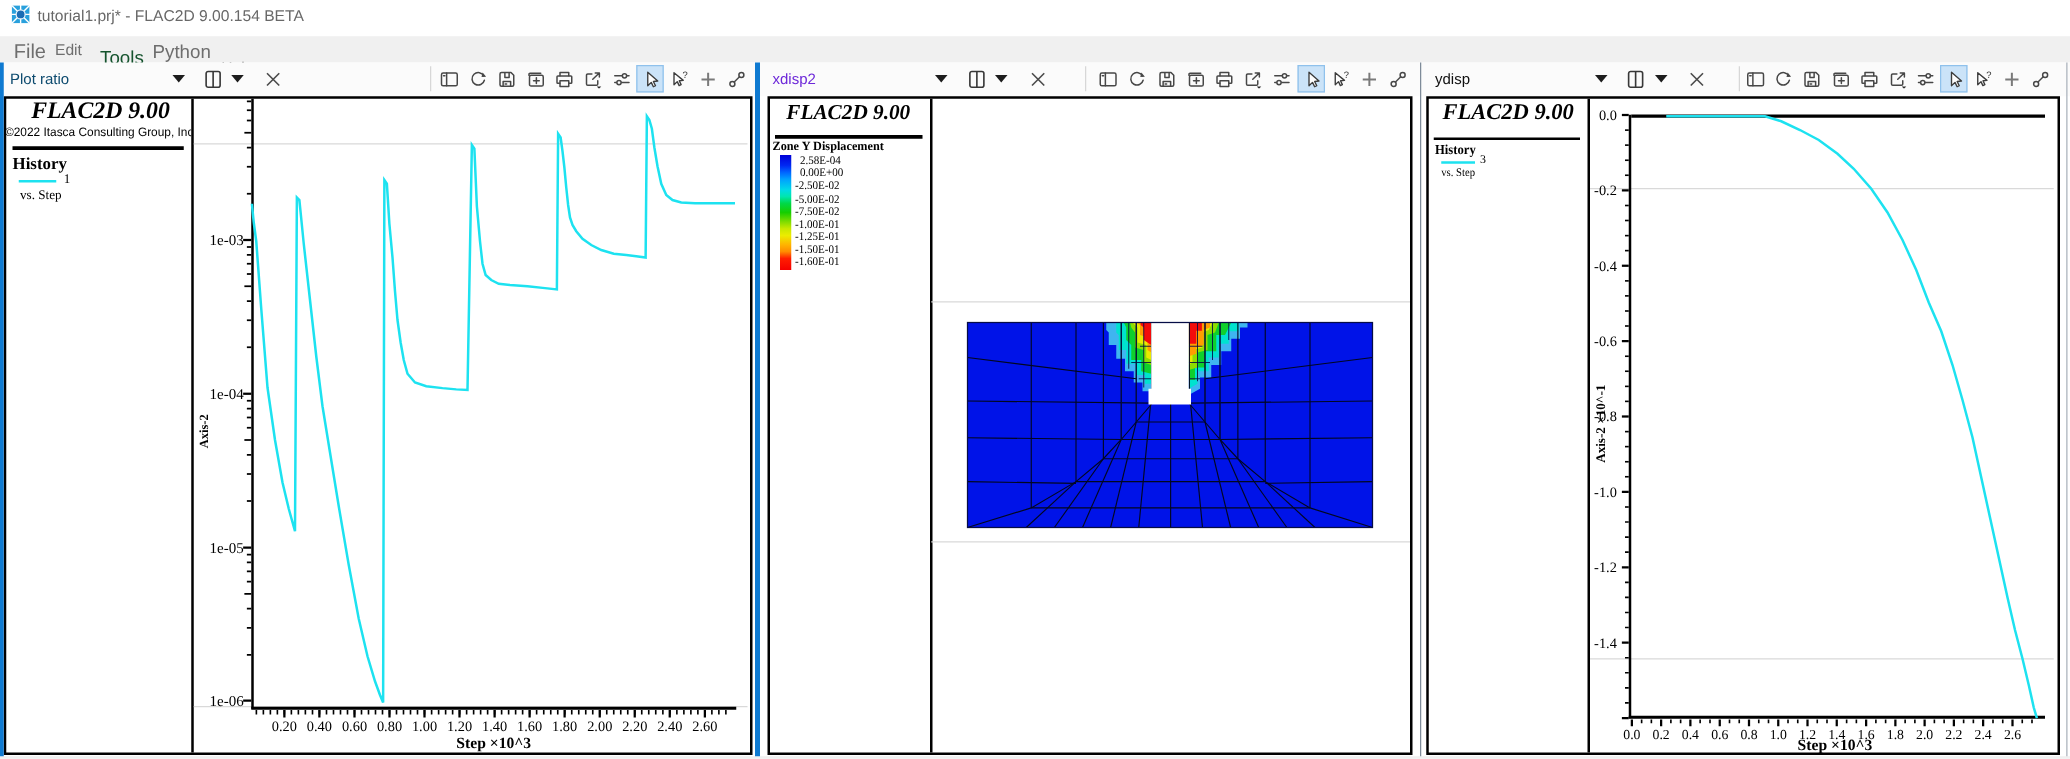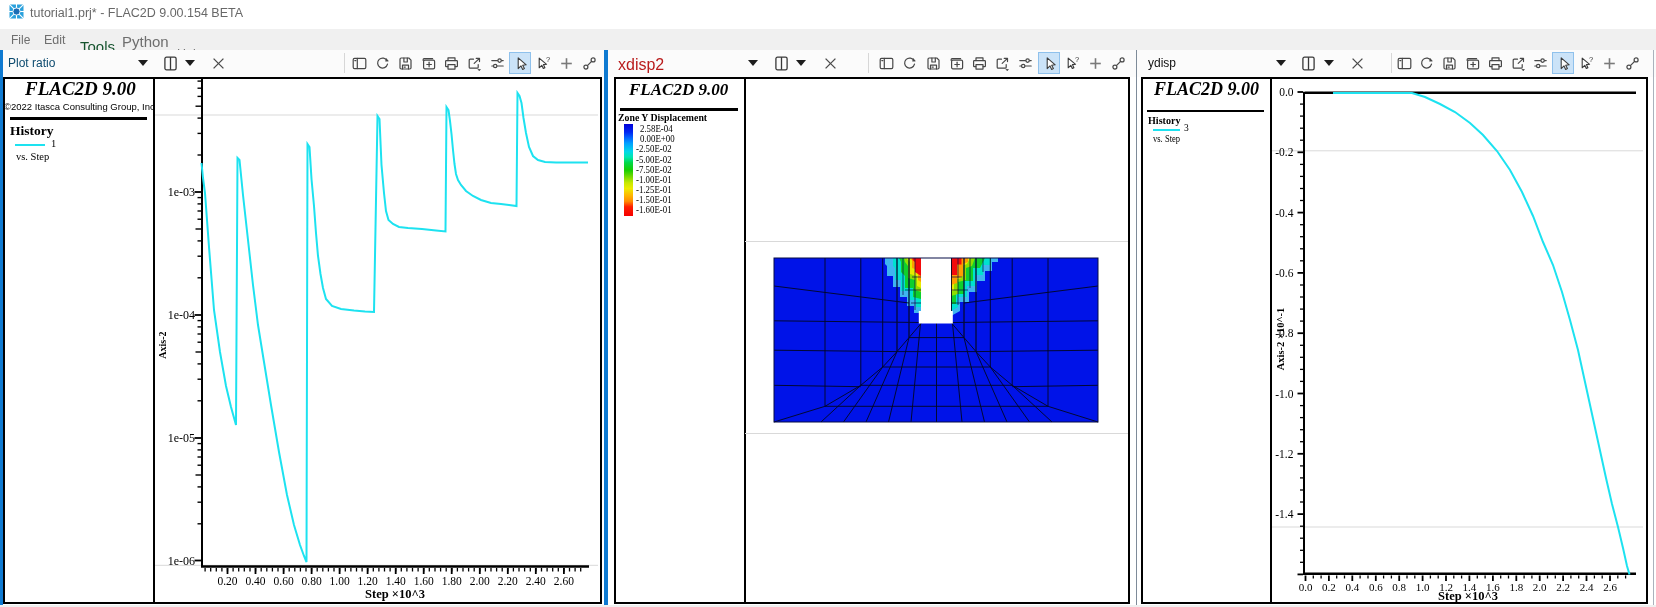--- a/index.html
+++ b/index.html
@@ -17,21 +17,21 @@
       <line x1="0" y1="0" x2="15" y2="15"></line>
       <line x1="15" y1="0" x2="0" y2="15"></line>
       <line x1="7.5" y1="0" x2="7.5" y2="15"></line>
       <line x1="0" y1="7.5" x2="15" y2="7.5"></line>
     </g>
     <circle cx="7.5" cy="7.5" r="3.6" fill="#1b6cb4" stroke="#e8f2fa" stroke-width="1"></circle>
   </svg>
 <div style="position:absolute;left:30px;top:6px;font-size:12.5px;color:#686868">tutorial1.prj* - FLAC2D 9.00.154 BETA</div>
 
 <div style="position:absolute;left:0;top:29px;width:1656px;height:21px;background:#f0f0f0"></div>
-<div style="position:absolute;left:11px;top:33px;font-size:12px;color:#6e6e6e">File</div>
+<div style="position:absolute;left:11px;top:33px;font-size:16px;color:#6e6e6e">File</div>
 <div style="position:absolute;left:44px;top:33px;font-size:12.5px;color:#6e6e6e">Edit</div>
 <div style="position:absolute;left:80px;top:38px;font-size:15px;color:#14532d">Tools</div>
 <div style="position:absolute;left:122px;top:33px;font-size:15px;color:#6e6e6e">Python</div>
 <div style="position:absolute;left:177px;top:47px;font-size:12.5px;color:#737373">Help</div>
 
 <div style="position:absolute;left:0;top:50px;width:1656px;height:27px;background:#fbfbfb"></div>
 
 <div style="position:absolute;left:0;top:605px;width:1656px;height:2px;background:#f0f0f0"></div>
 
 <div class="frame" style="left:3px;top:77px;width:599px;height:527px"></div>
@@ -106,21 +106,21 @@
   </svg>
 <svg style="position:absolute;left:558.5px;top:56.0px" width="15" height="15" viewBox="0 0 15 15">
     <line x1="7.5" y1="2.2" x2="7.5" y2="12.8" stroke="#7a7a7a" stroke-width="1.6"></line>
     <line x1="2.2" y1="7.5" x2="12.8" y2="7.5" stroke="#7a7a7a" stroke-width="1.6"></line>
   </svg>
 <svg style="position:absolute;left:581.5px;top:56.0px" width="15" height="15" viewBox="0 0 15 15">
     <circle cx="3.9" cy="11.1" r="2" fill="none" stroke="#474747" stroke-width="1.2"></circle>
     <circle cx="11.1" cy="3.9" r="2" fill="none" stroke="#474747" stroke-width="1.2"></circle>
     <line x1="5.4" y1="9.6" x2="9.6" y2="5.4" stroke="#474747" stroke-width="1.2"></line>
   </svg>
-<div style="position:absolute;left:618px;top:56px;font-size:16px;color:#b91c1c">xdisp2</div>
+<div style="position:absolute;left:618px;top:56px;font-size:12px;color:#6d28d9">xdisp2</div>
 <div style="position:absolute;left:748.0px;top:60.0px;width:0;height:0;border-left:5.5px solid transparent;border-right:5.5px solid transparent;border-top:6px solid #1d1d1d"></div>
 <svg style="position:absolute;left:773.5px;top:56.0px" width="15" height="15" viewBox="0 0 15 15">
     <rect x="1.9" y="1.2" width="11.2" height="12.6" rx="1.6" fill="none" stroke="#383838" stroke-width="1.3"></rect>
     <line x1="7.5" y1="1.2" x2="7.5" y2="13.8" stroke="#383838" stroke-width="1.3"></line>
   </svg>
 <div style="position:absolute;left:796.0px;top:60.0px;width:0;height:0;border-left:5.5px solid transparent;border-right:5.5px solid transparent;border-top:6px solid #1d1d1d"></div>
 <svg style="position:absolute;left:822.5px;top:56.0px" width="15" height="15" viewBox="0 0 15 15">
     <line x1="2.6" y1="2.6" x2="12.4" y2="12.4" stroke="#4a4a4a" stroke-width="1.3"></line>
     <line x1="12.4" y1="2.6" x2="2.6" y2="12.4" stroke="#4a4a4a" stroke-width="1.3"></line>
   </svg>

